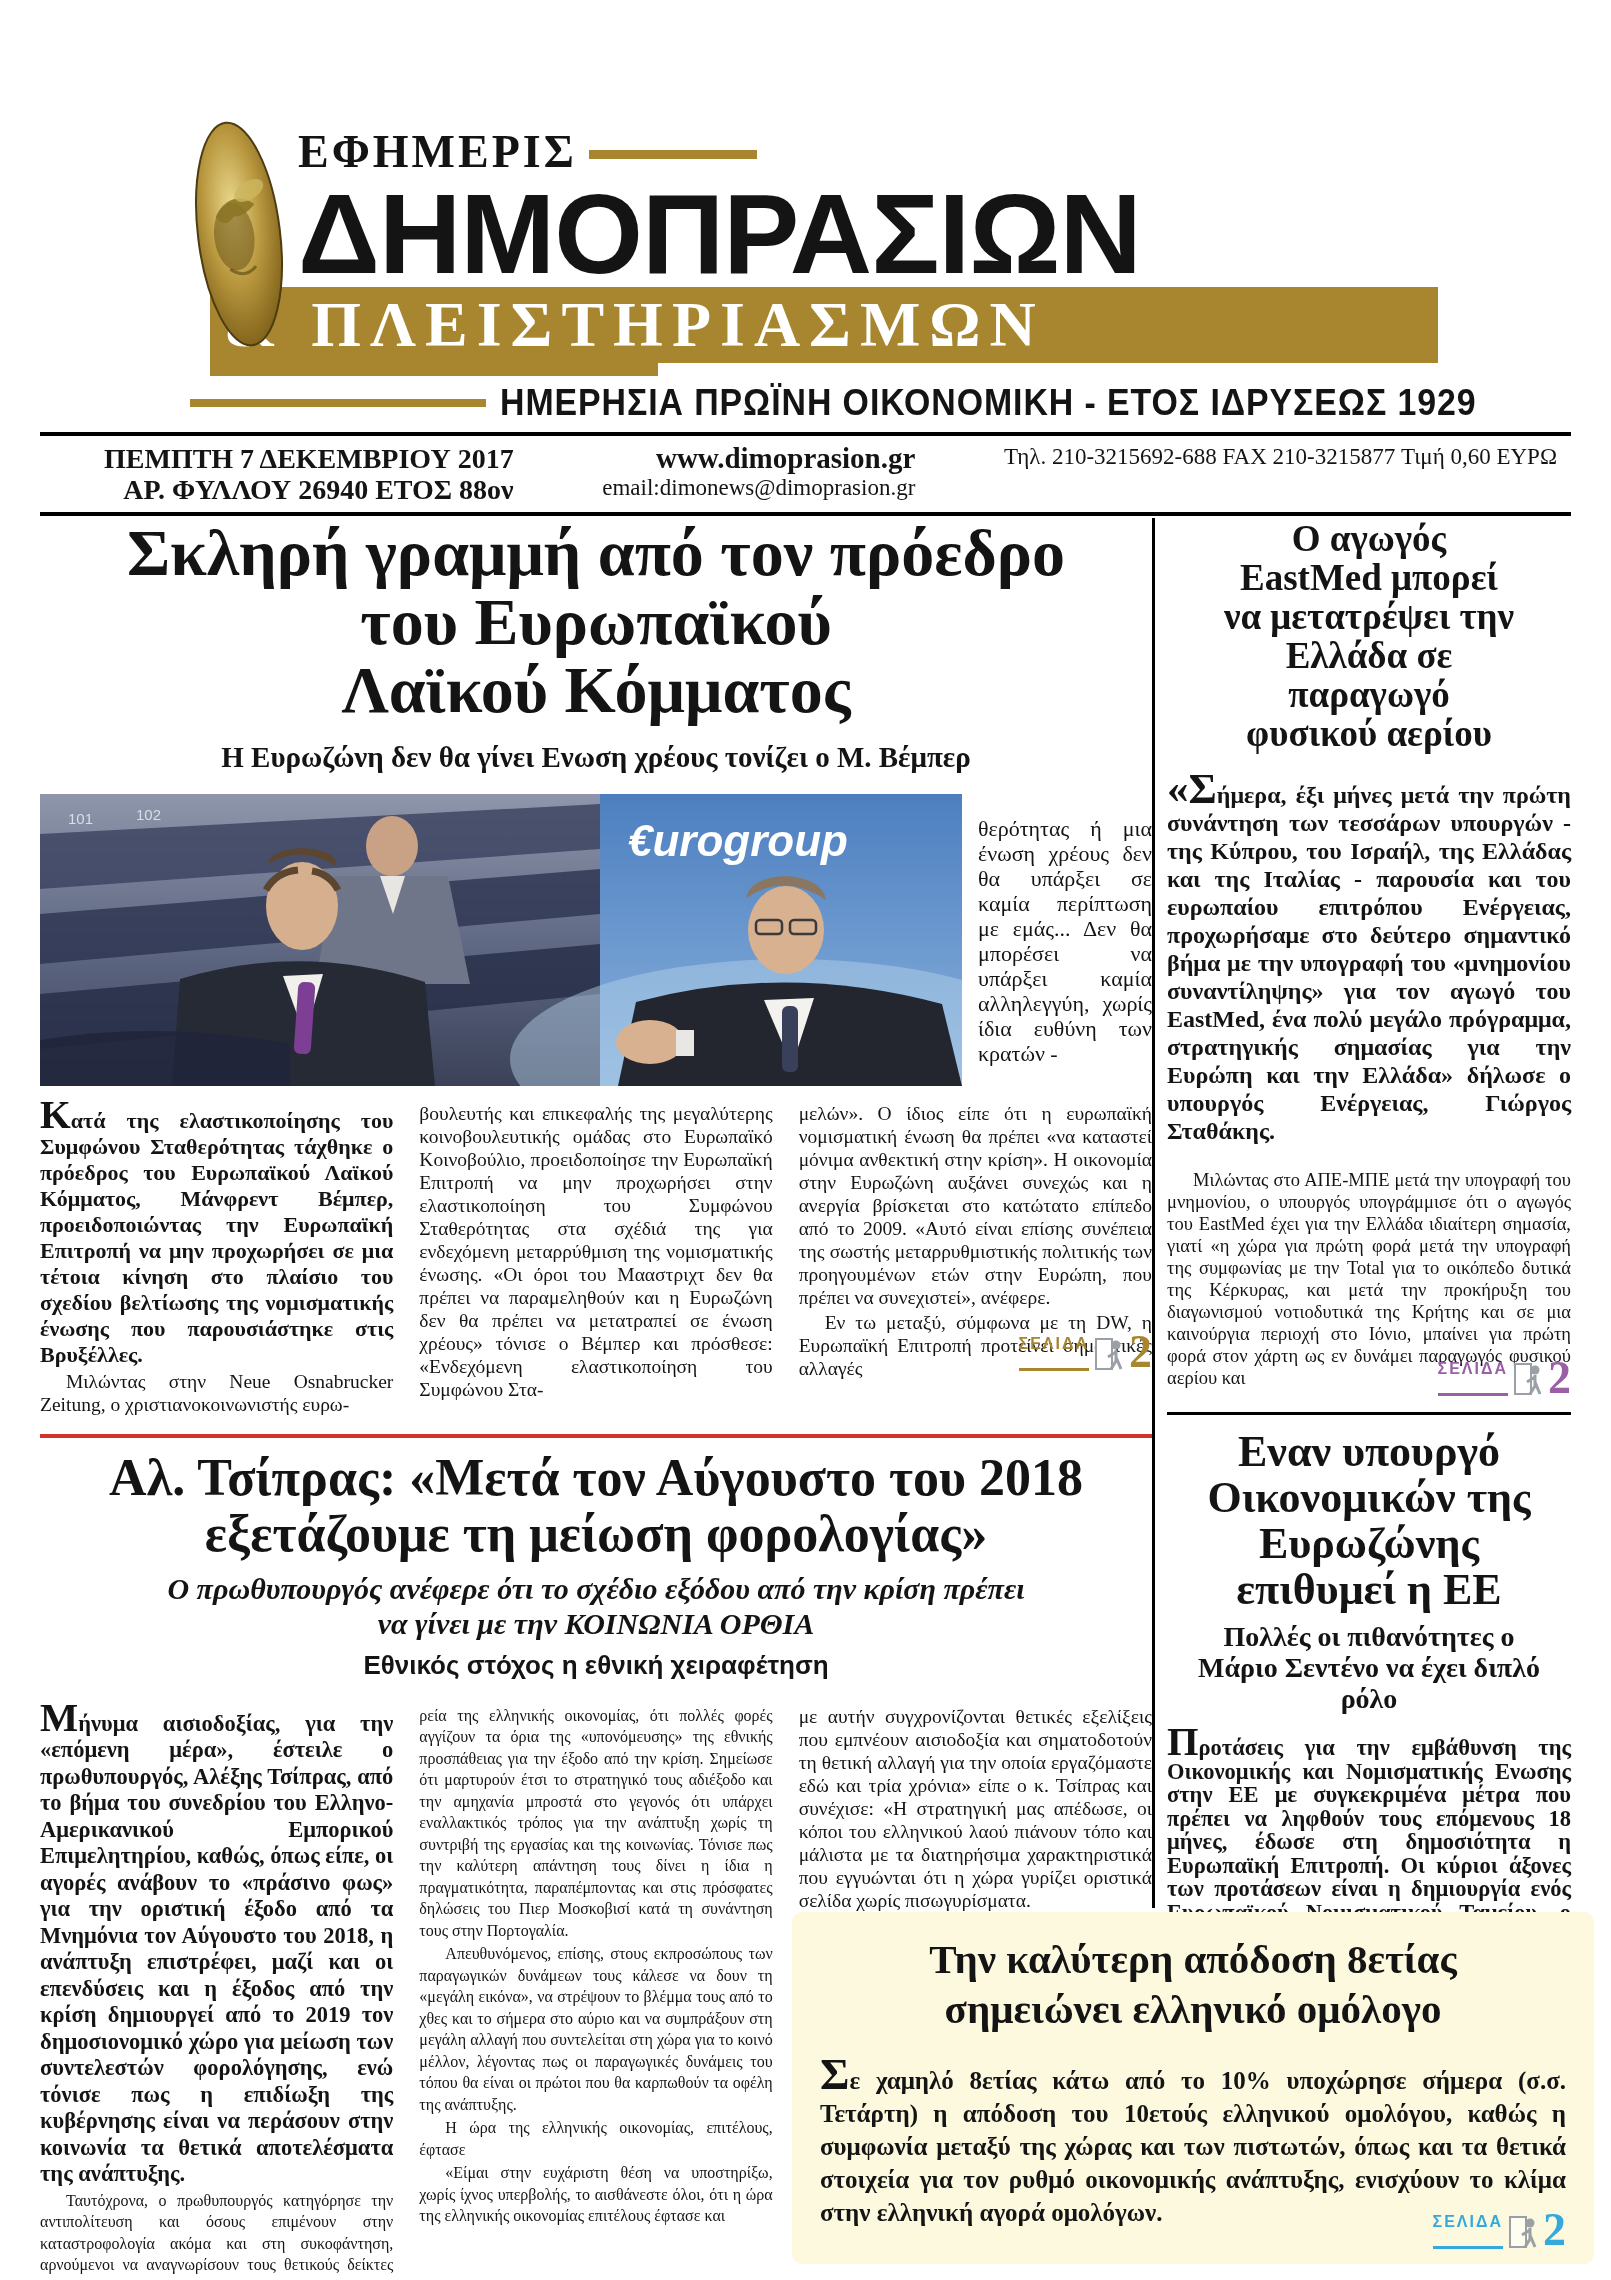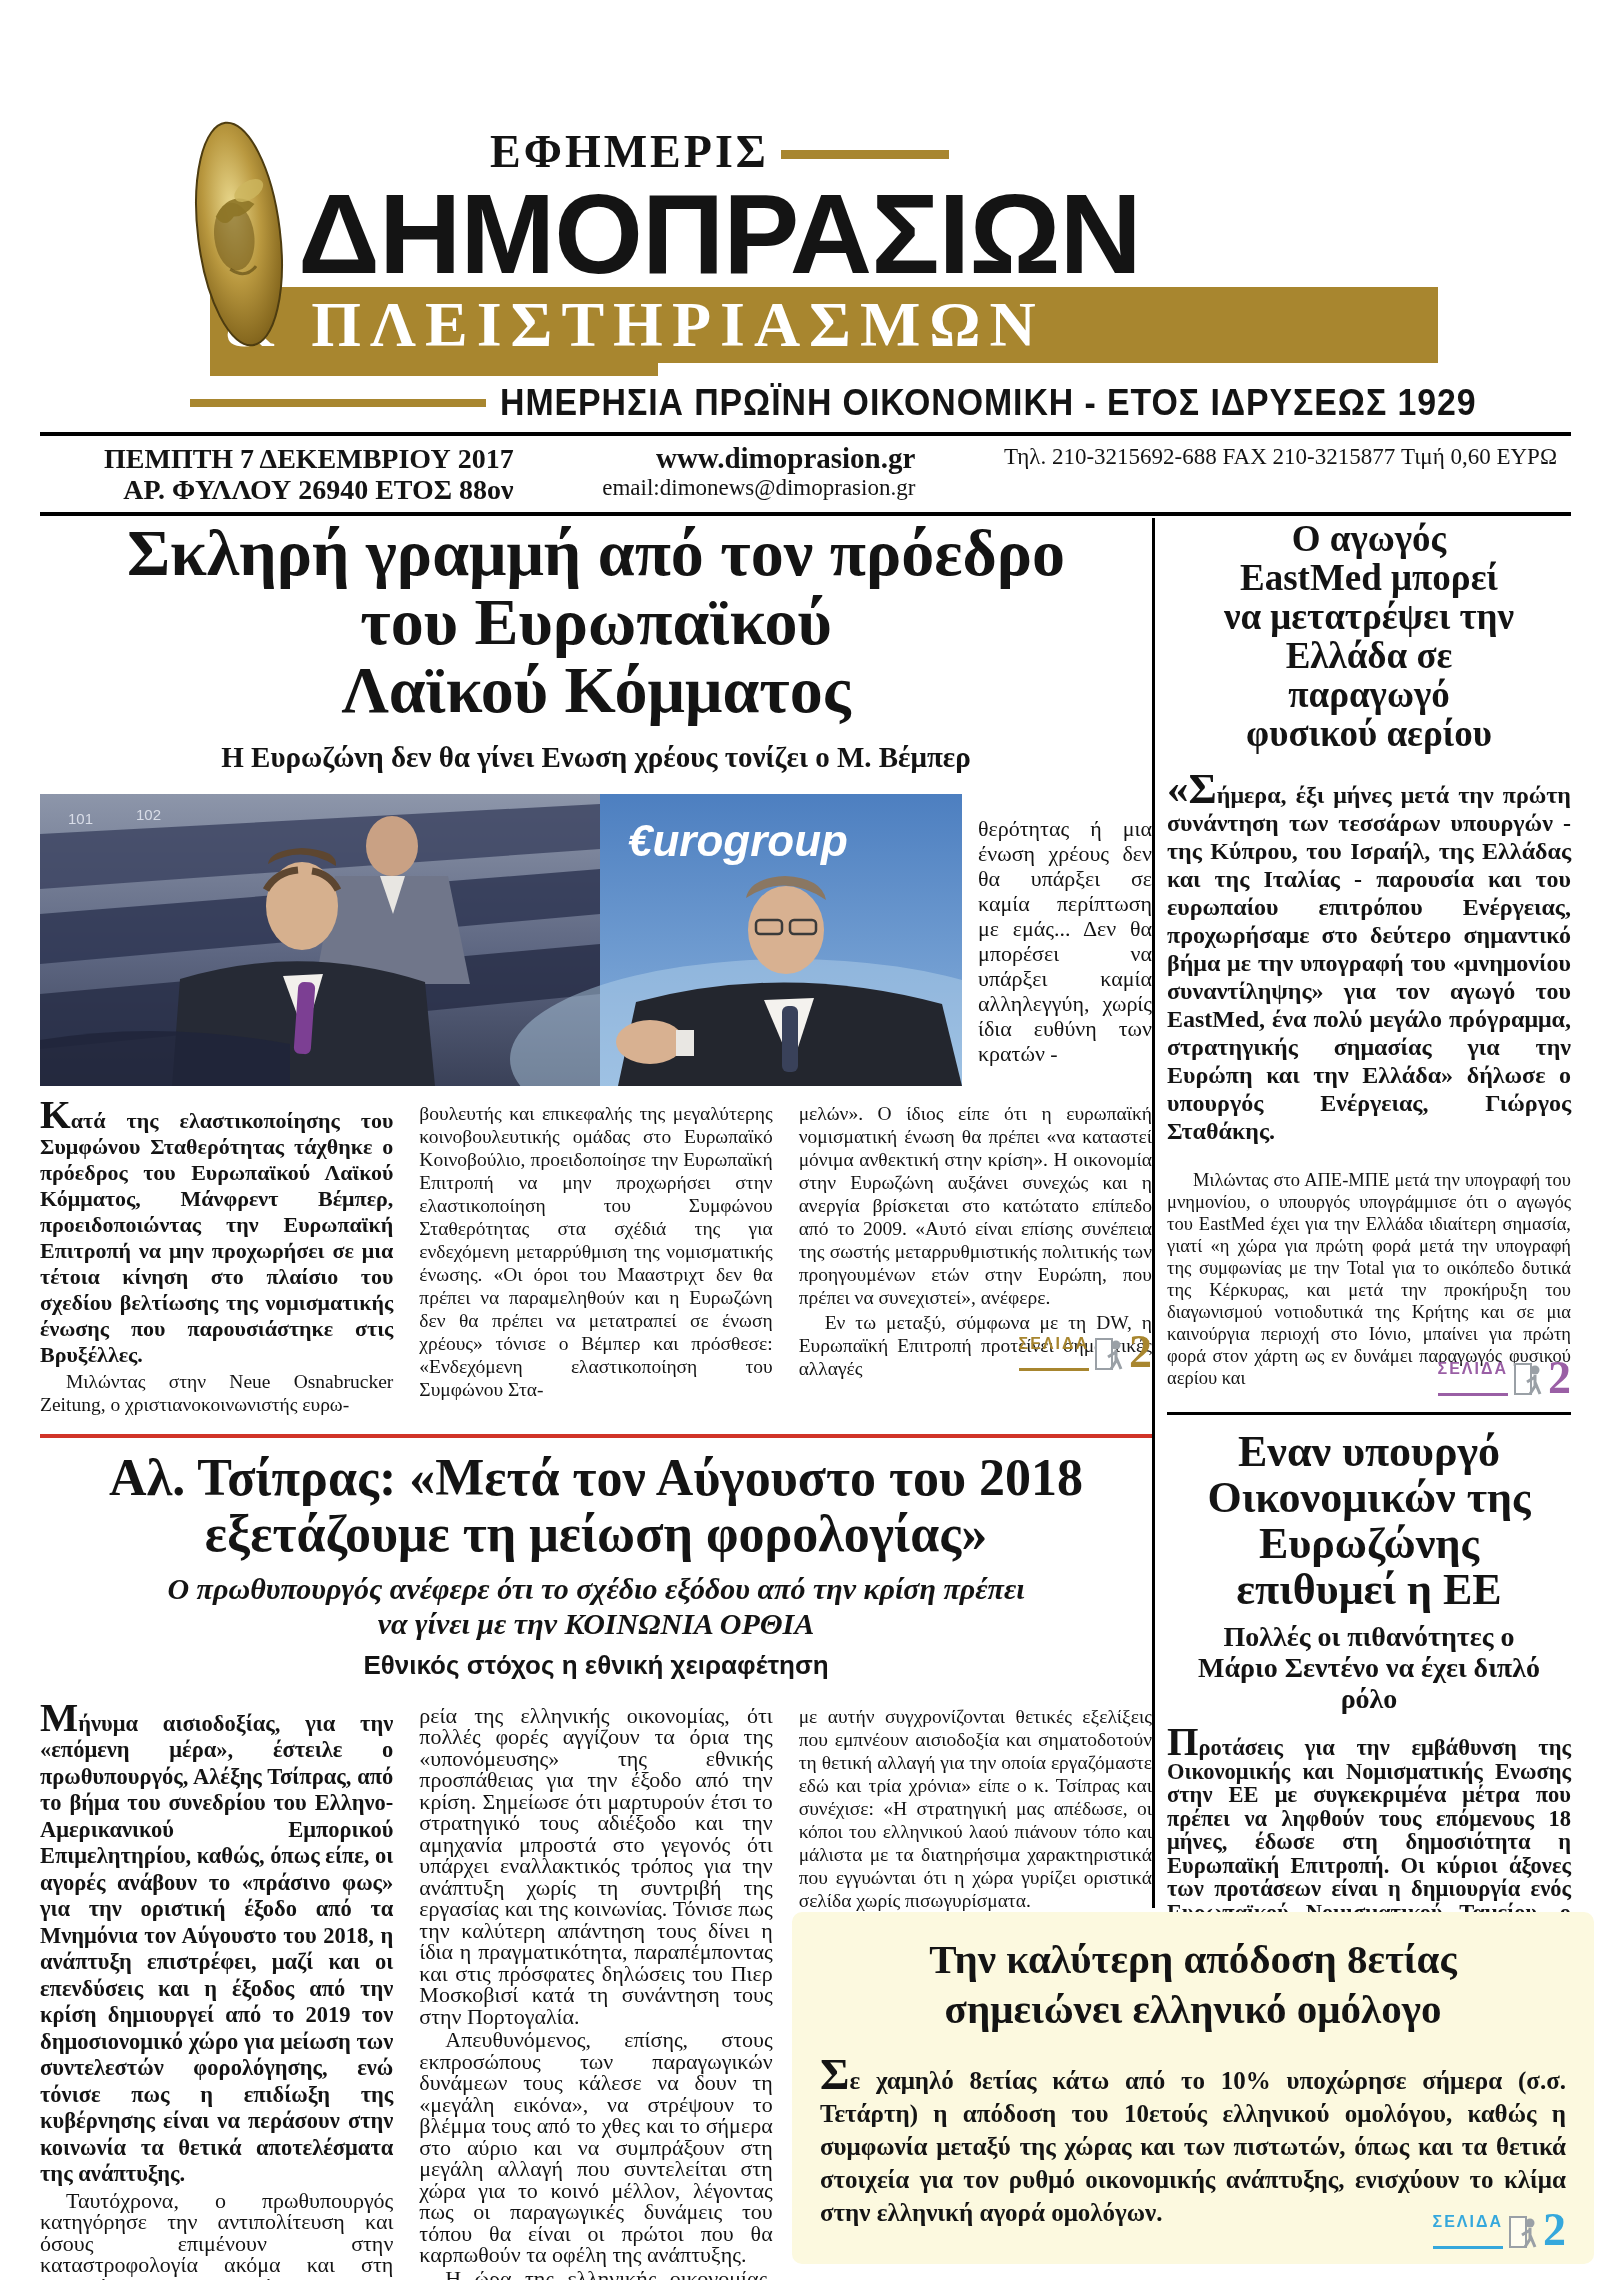--- a/index.html
+++ b/index.html
@@ -4,21 +4,21 @@
 <style>
   html,body { margin:0; padding:0; background:#e8e8e8; }
   .page {
     position:relative; width:1611px; height:2280px; margin:0 auto;
     background:#fff; overflow:hidden; color:#141414;
     font-family:"Liberation Serif", serif;
   }
   
   .coin { position:absolute; left:196px; top:118px; width:86px; height:232px; transform:rotate(-7deg); z-index:3; }
   .mh-text { position:absolute; left:298px; top:126px; z-index:2; }
-  .mh-row1 { display:flex; align-items:center; gap:12px; height:52px;justify-content:center; }
+  .mh-row1 { display:flex; align-items:center; gap:12px; height:52px; }
   .mh-title1 { font-weight:bold; font-size:46px; letter-spacing:3px; line-height:1; }
   .mh-line  { width:168px; height:9px; background:#a8862f; margin-top:4px; }
   .mh-title2 { font-family:"Liberation Sans", sans-serif; font-weight:bold; font-size:114px; line-height:0.88; letter-spacing:-1px; margin-top:6px; white-space:nowrap; }
   .mh-band  { position:absolute; left:210px; top:287px; width:1228px; height:76px; background:#a8862f; color:#fff;
               display:flex; align-items:center; padding-left:14px; box-sizing:border-box;
               font-weight:bold; font-size:64px; letter-spacing:9px; white-space:nowrap; z-index:1; }
   .mh-band2 { position:absolute; left:210px; top:362px; width:448px; height:14px; background:#a8862f; }
   .mh-tagrow { position:absolute; left:190px; top:382px; display:flex; align-items:center; gap:14px; }
   .mh-tagline-line { width:296px; height:8px; background:#a8862f; }
   .mh-tagline { font-family:"Liberation Sans", sans-serif; font-weight:bold; font-size:36px; letter-spacing:1px;
@@ -39,21 +39,21 @@
   .weber-headline { text-align:center; font-weight:bold; font-size:66px; line-height:1.04; margin-top:4px; }
   .weber-subhead  { text-align:center; font-weight:bold; font-size:29px; margin-top:16px; }
   .photo-row { display:flex; gap:16px; margin-top:20px; }
   .photo { width:922px; height:292px; flex:0 0 auto; }
   .photo svg { display:block; }
   .photo-sidecol { width:174px; font-size:22px; line-height:25px; text-align:justify; }
   .weber-cols { display:flex; gap:26px; margin-top:14px; }
   .col { flex:1; text-align:justify; }
   .col p { margin:0 0 2px 0; }
   .t-dense  { font-size:19.5px; line-height:23px; }
-  .t-dense2 { font-size:22px;   line-height:21.5px; }
+  .t-dense2 { font-size:16px;   line-height:21.5px; }
   .lead-bold  { font-weight:bold; font-size:22px; line-height:26px; }
   .lead-bold2 { font-weight:bold; font-size:22.5px; line-height:26.5px; }
   .indent { text-indent:26px; }
   .fcap::first-letter { font-size:1.8em; font-weight:bold; }
   .red-rule { height:4px; background:#d13428; margin-top:16px; }
   
   .tsipras-headline { text-align:center; font-weight:bold; font-size:52px; line-height:1.08; margin-top:12px; }
   .tsipras-subhead  { text-align:center; font-weight:bold; font-style:italic; font-size:30px; line-height:1.16; margin-top:10px; }
   .tsipras-kicker   { text-align:center; font-weight:bold; font-size:26px; margin-top:8px; font-family:"Liberation Sans", sans-serif; }
   .tsipras-cols { display:flex; gap:26px; margin-top:24px; }

